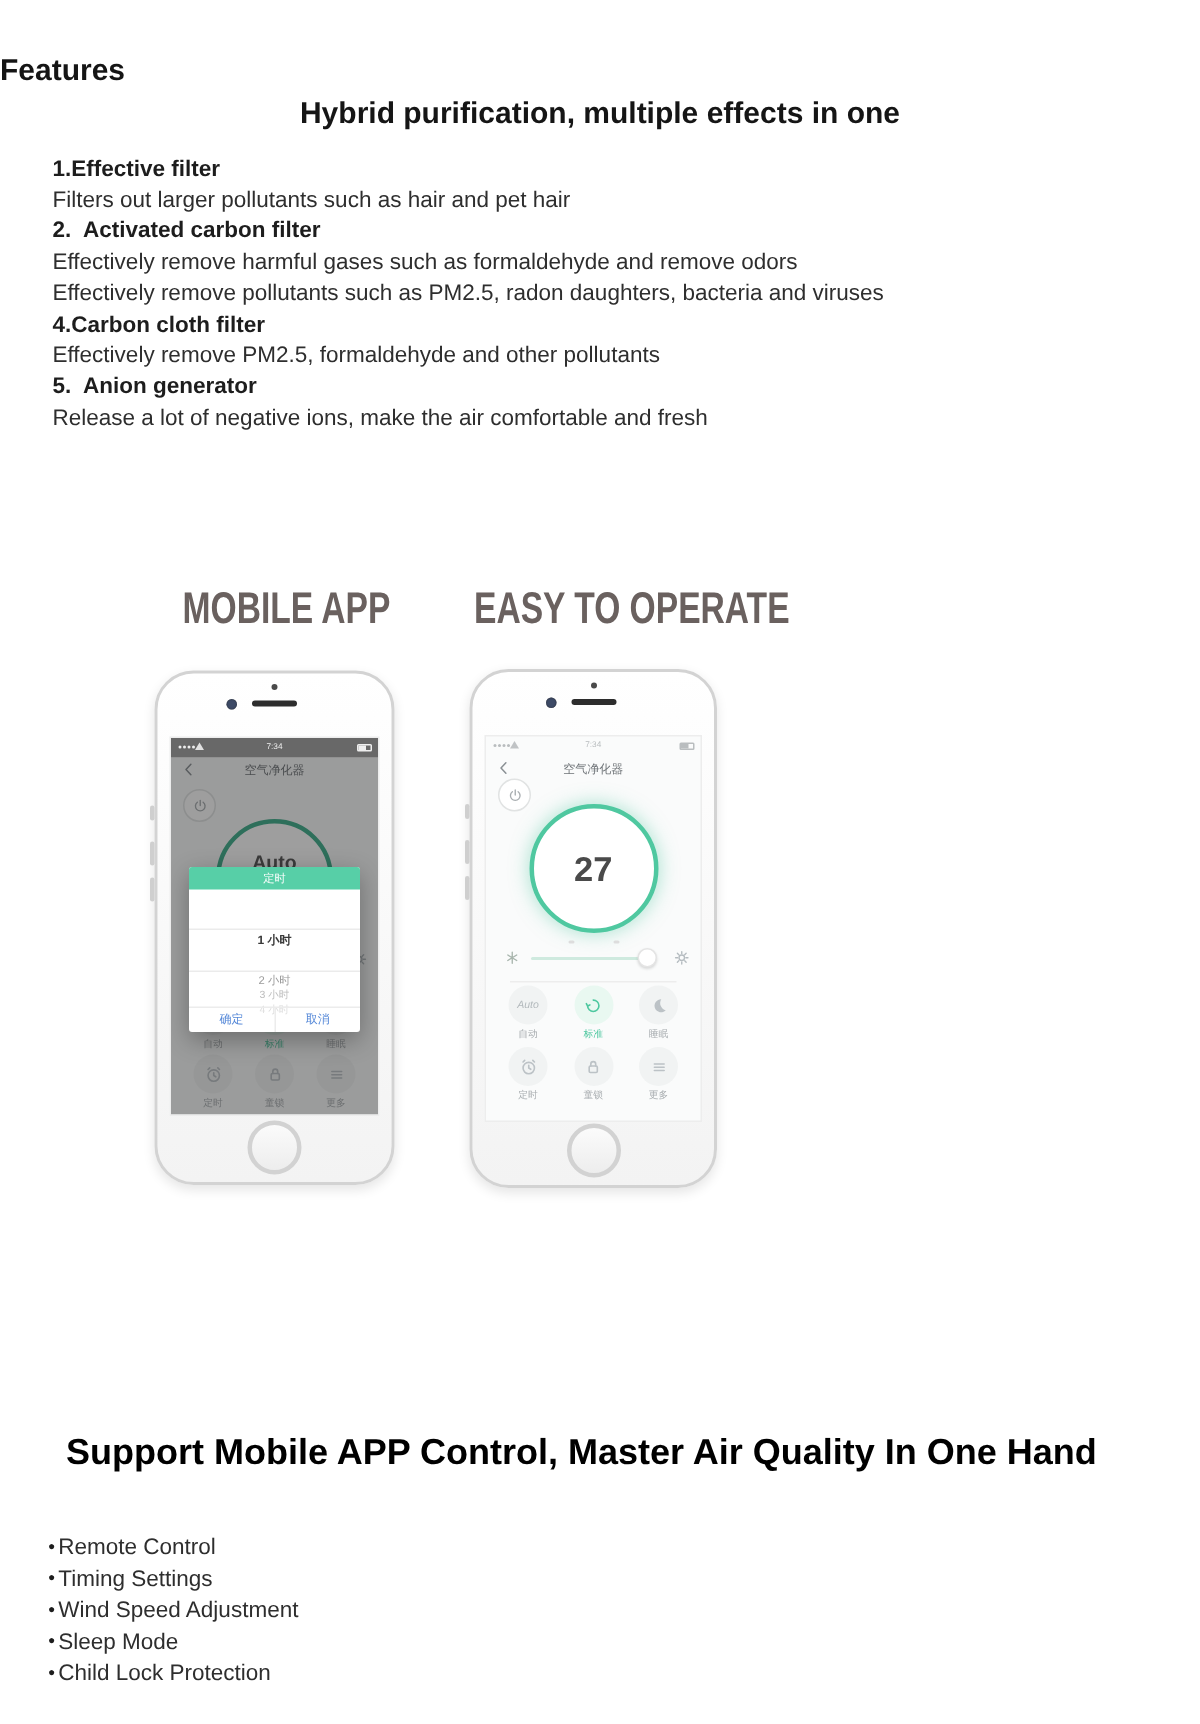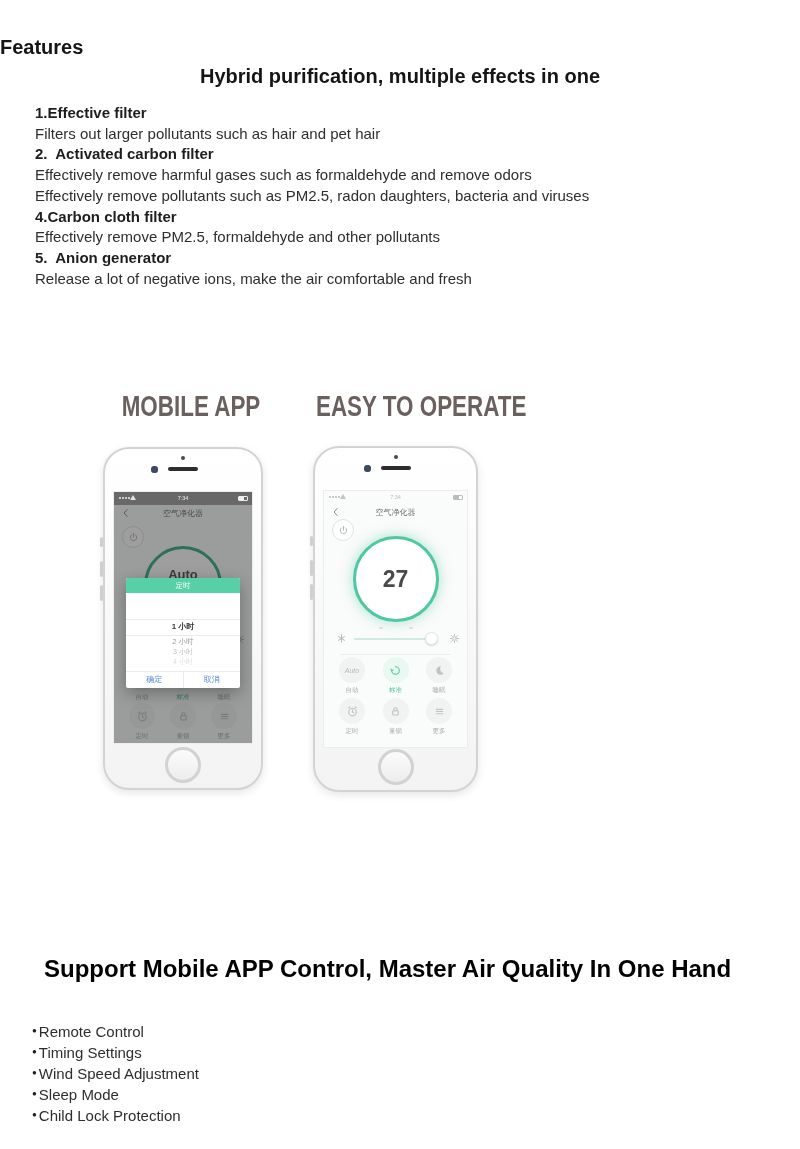--- a/index.html
+++ b/index.html
@@ -85,21 +85,21 @@
   .cell.active .clab { color:#4fc8a0; }
   .clab { margin-top:3px; font-size:6.5px; color:#a8adb0; line-height:8px; }
 
   
   .dim-overlay { position:absolute; left:0; right:0; top:13px; bottom:0; background:rgba(25,25,25,.42); z-index:5; }
   .modal { position:absolute; left:12px; right:12px; top:86px; height:110px; background:#fff; border-radius:2px;
            box-shadow:0 5px 16px rgba(0,0,0,.3); z-index:6; overflow:hidden; }
   .m-head { height:15px; background:#57cfa7; color:#fff; font-size:7.5px; text-align:center; line-height:15px; }
   .m-body { position:relative; height:78px; }
   .m-opt { text-align:center; }
-  .m-opt.sel { margin-top:26px; height:17px; line-height:14px; border-top:1px solid #ebebeb; border-bottom:1px solid #ebebeb; font-size:8px; font-weight:bold; color:#3a3a3a; }
+  .m-opt.sel { margin-top:26px; height:29px; line-height:14px; border-top:1px solid #ebebeb; border-bottom:1px solid #ebebeb; font-size:8px; font-weight:bold; color:#3a3a3a; }
   .m-opt.o2 { height:11px; line-height:11px; font-size:7.5px; color:#9c9c9c; }
   .m-opt.o3 { height:10px; line-height:10px; font-size:7px; color:#bdbdbd; }
   .m-opt.o4 { height:9px; line-height:9px; font-size:7px; color:#dedede; }
   .m-foot { position:absolute; left:0; right:0; bottom:0; height:17px; border-top:1px solid #ececec; display:flex; }
   .m-btn { flex:1; text-align:center; line-height:16px; font-size:8px; color:#5588d8; }
   .m-btn.ok { border-right:1px solid #ececec; }
 
   
   .support-head { position:absolute; left:44px; top:955px; font-weight:bold; font-size:24px; color:#000000; }
   .bullets { position:absolute; left:32px; top:1021px; }

